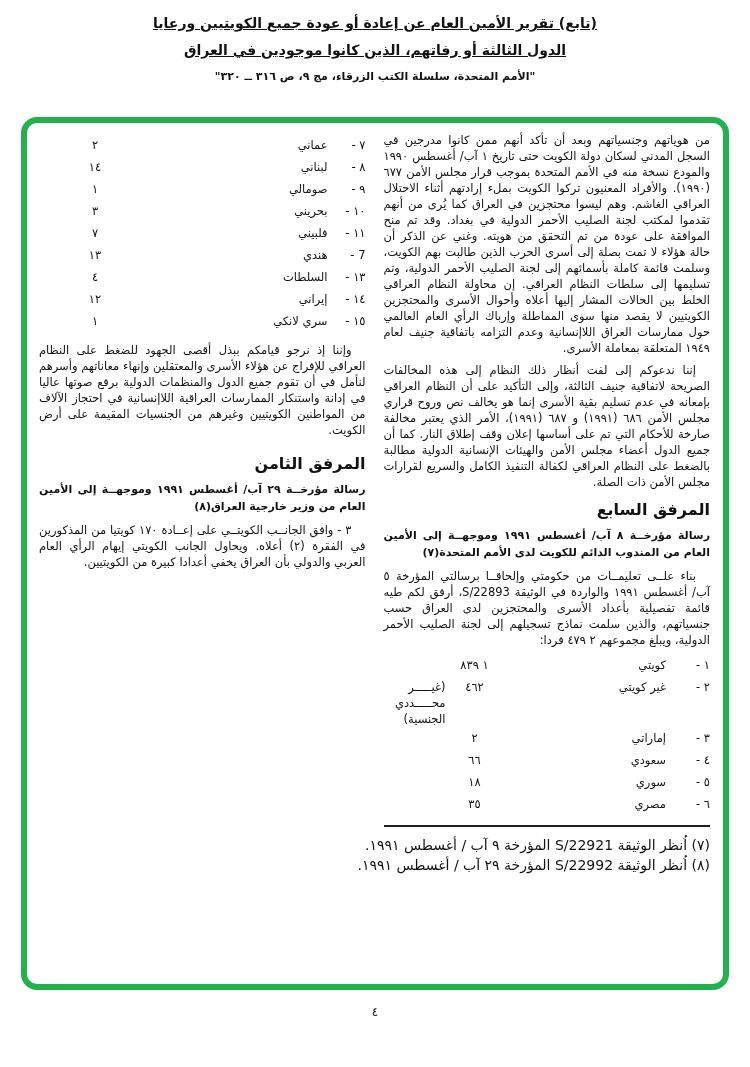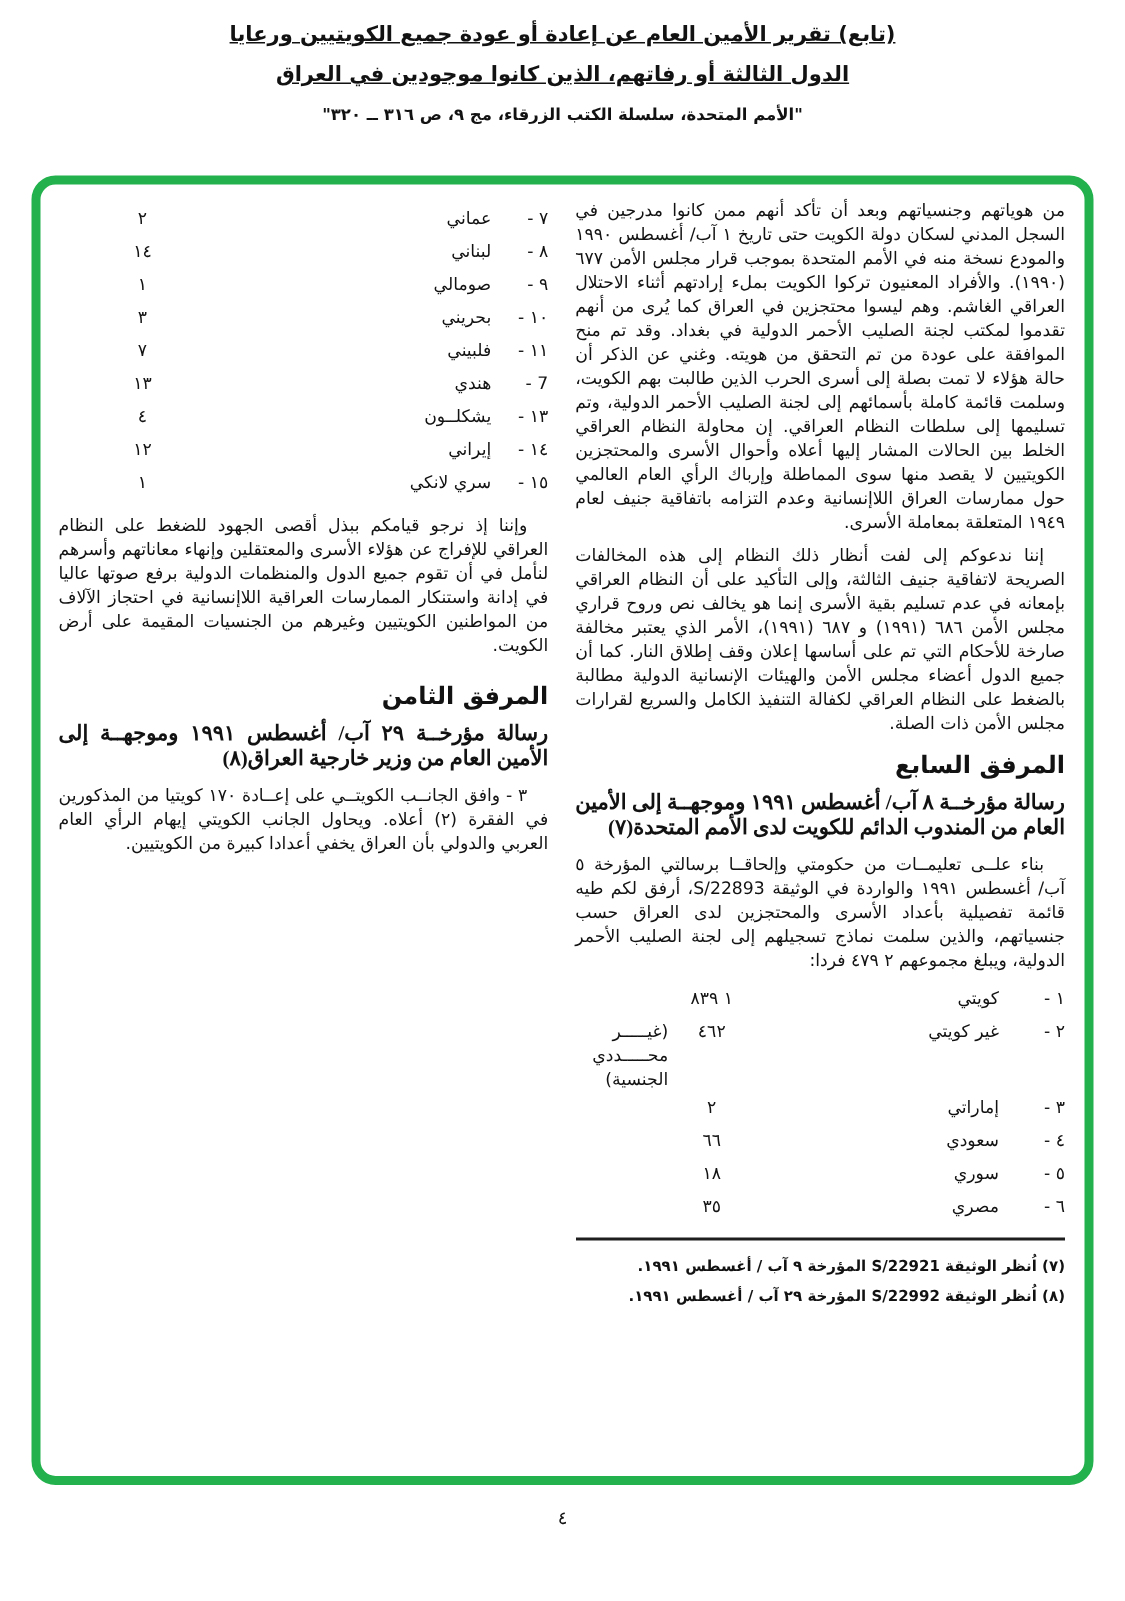--- a/index.html
+++ b/index.html
@@ -29,37 +29,37 @@
   .cols{display:flex;gap:18px;height:100%;}
   .col{flex:1;min-width:0;}
   
   .para{
     font-size:11.5px;line-height:16px;
     text-align:justify;
     margin:0 0 6px 0;
   }
   .first-indent{text-indent:14px;}
   .annex-h{font-weight:bold;font-size:16px;margin:10px 0 8px 0;}
-  .annex-sub{font-weight:bold;font-size:14px;line-height:17px;text-align:justify;margin:0 0 7px 0;font-family:Liberation Serif, serif;}
+  .annex-sub{font-weight:bold;font-size:11px;line-height:17px;text-align:justify;margin:0 0 7px 0;}
   
   .nat-list{margin:2px 0 4px 0;}
   .lrow{
     display:grid;
     grid-template-columns:44px 112px 1fr 58px 62px;
     font-size:11.5px;line-height:22px;
     align-items:start;
   }
   .lrow-left{grid-template-columns:38px 120px 1fr 52px 30px;}
   .lnum{white-space:nowrap;}
   .llabel{white-space:nowrap;}
   .lval{white-space:nowrap;text-align:center;}
   .lnote{font-size:11.5px;line-height:16px;padding-top:3px;}
   
   .fn-sep{border-top:2px solid #1e1e1e;margin:10px 0 8px 0;}
-  .footnote{font-weight:bold;font-size:10px;line-height:20px;margin:0;text-align:right;white-space:nowrap;}
+  .footnote{font-weight:normal;font-size:14px;line-height:20px;margin:0;text-align:right;white-space:nowrap;}
   
   .page-num{
     position:absolute;top:1005px;left:0;right:0;
     text-align:center;font-size:12px;color:#121212;
   }
 </style>
 </head>
 <body>
 
 <div class="page">
@@ -170,21 +170,21 @@
           </div>
           <div class="lrow lrow-left">
             <span class="lnum">7 -</span>
             <span class="llabel">هندي</span>
             <span></span>
             <span class="lval">١٣</span>
             <span></span>
           </div>
           <div class="lrow lrow-left">
             <span class="lnum">١٣ -</span>
-            <span class="llabel">يشكلــون</span>
+            <span class="llabel">السلطات</span>
             <span></span>
             <span class="lval">٤</span>
             <span></span>
           </div>
           <div class="lrow lrow-left">
             <span class="lnum">١٤ -</span>
             <span class="llabel">إيراني</span>
             <span></span>
             <span class="lval">١٢</span>
             <span></span>

